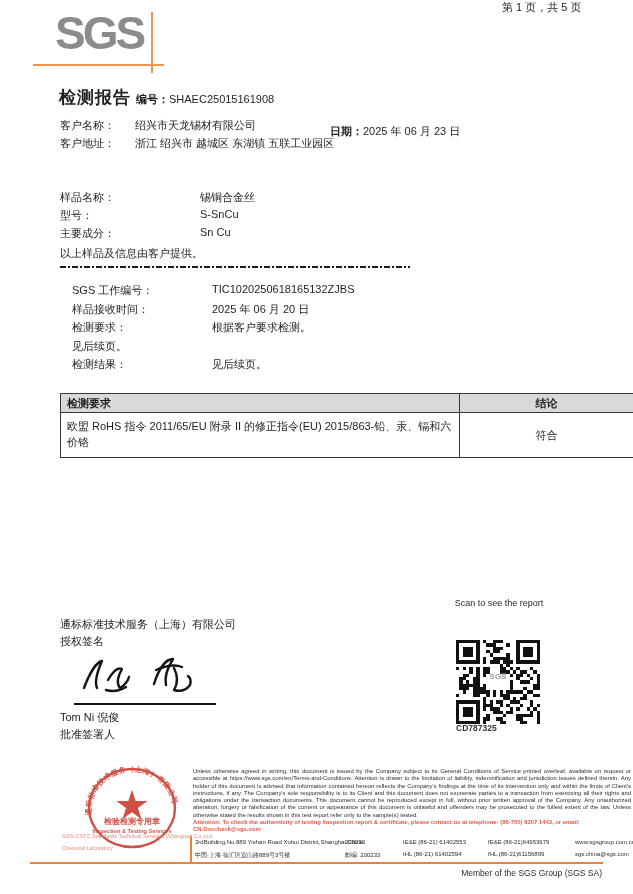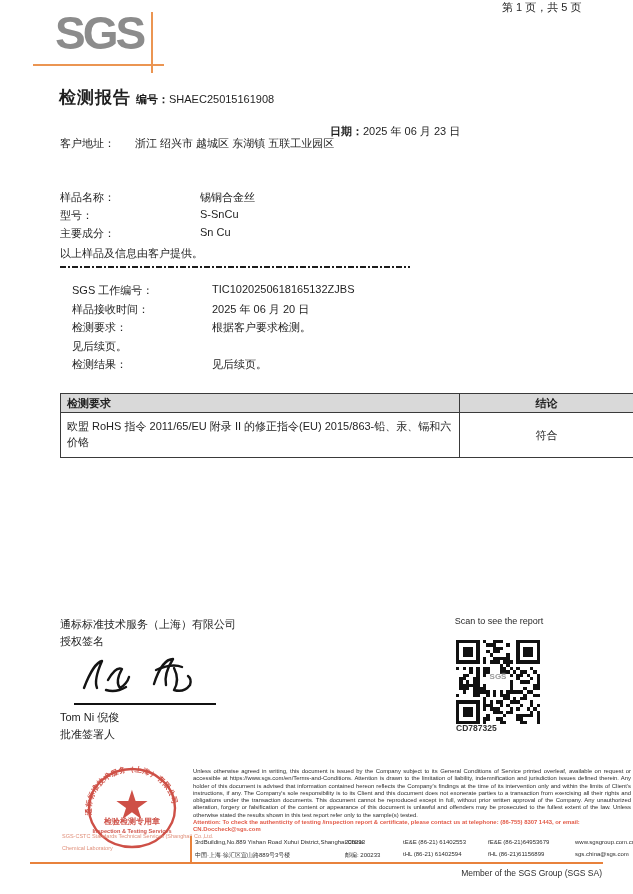--- a/index.html
+++ b/index.html
@@ -44,21 +44,21 @@
   .result-table td.req{line-height:1.45;}
   .result-table td.con{text-align:center;}
   
   .sig-company{left:60px;top:617px;font-size:11px;}
   .sig-auth{left:60px;top:634px;font-size:11px;}
   .sig-svg{left:70px;top:650px;}
   .sig-line{left:74px;top:703px;width:142px;height:2px;background:#111;}
   .sig-name{left:60px;top:710px;font-size:11px;}
   .sig-title{left:60px;top:727px;font-size:11px;}
   
-  .qr-caption{left:454px;top:616px;width:90px;font-size:9px;color:#2a2a2a;text-align:center;}
+  .qr-caption{left:454px;top:598px;width:90px;font-size:9px;color:#2a2a2a;text-align:center;}
   .qr-box{left:456px;top:640px;width:84px;height:84px;}
   .qr-center-label{left:456px;top:672px;width:84px;text-align:center;font-size:8px;color:#9a9a9a;font-weight:bold;
     text-shadow:0 0 2px #fff,0 0 2px #fff;pointer-events:none;}
   .qr-code-label{left:456px;top:723px;width:84px;text-align:left;font-size:8.5px;color:#333;font-weight:bold;}
   
   .stamp-svg{left:80px;top:762px;opacity:.88;}
   .stamp-en1{left:62px;top:833px;font-size:5.5px;color:#e0907b;white-space:nowrap;}
   .stamp-en2{left:62px;top:845px;font-size:5.5px;color:#e0907b;}
   .legal{left:193px;top:768px;width:438px;font-size:5.9px;line-height:1.23;text-align:justify;color:#2d2d2d;}
   .attention{left:193px;top:819px;width:438px;font-size:5.9px;line-height:1.25;color:#e25a47;font-weight:bold;}
@@ -84,20 +84,24 @@
 
   <div class="abs report-title">检测报告</div>
   <div class="abs hdr-item hdr-no">
     <span class="lbl">编号：</span><span>SHAEC25015161908</span>
   </div>
   <div class="abs hdr-item hdr-date">
     <span class="lbl">日期：</span><span>2025 年 06 月 23 日</span>
   </div>
   <div class="abs hdr-pages">第 1 页，共 5 页</div>
 
+  <div class="abs kv cust cust1">
+    <span class="lbl">客户名称：</span>
+    <span class="val">绍兴市天龙锡材有限公司</span>
+  </div>
   <div class="abs kv cust cust2">
     <span class="lbl">客户地址：</span>
     <span class="val">浙江 绍兴市 越城区 东湖镇 五联工业园区</span>
   </div>
 
   <div class="abs kv samp samp1">
     <span class="lbl">样品名称：</span>
     <span class="val">锡铜合金丝</span>
   </div>
   <div class="abs kv samp samp3">

